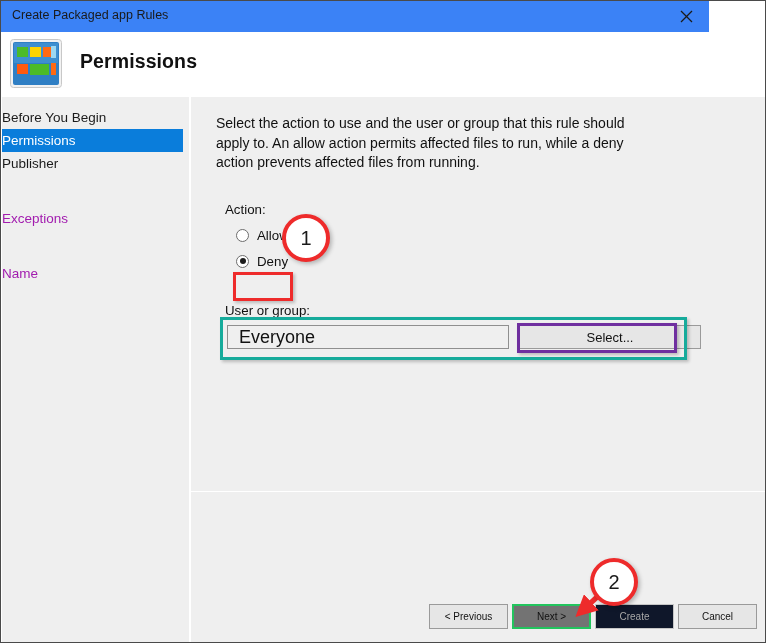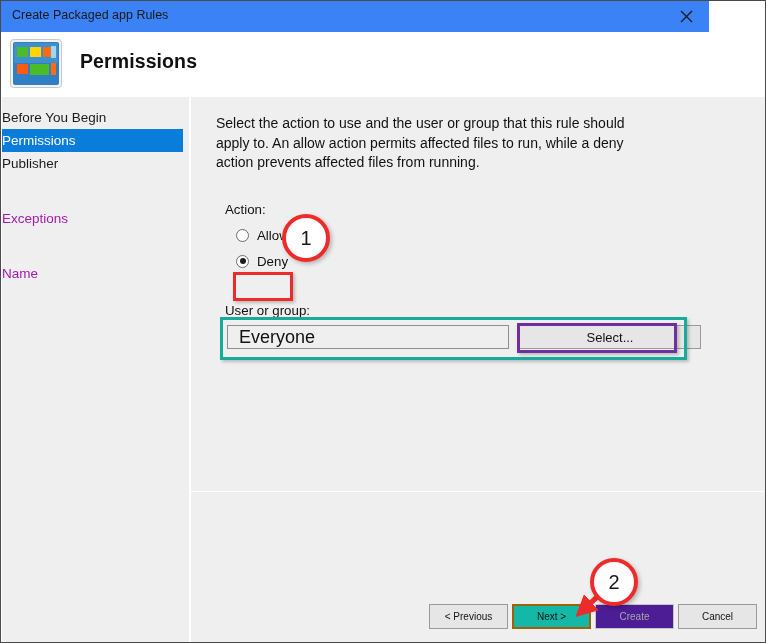--- a/index.html
+++ b/index.html
@@ -254,27 +254,27 @@
     background: #e6e6e6;
     font-family: "Liberation Sans", sans-serif;
     font-size: 10px;
     color: #111111;
     cursor: default;
     padding: 0;
   }
   #btn-previous { left: 238px; }
   #btn-next {
     left: 321px;
-    border: 2px solid #a16207;
-    background: #14b8a6;
+    border: 2px solid #22c55e;
+    background: #737373;
   }
   #btn-create {
     left: 404px;
     color: #a7a7a7;
-    background: #4c1d95;
+    background: #0f172a;
     border: 1px solid #c6c6c6;
   }
   #btn-cancel { left: 487px; }
 
   
   #annotations {
     position: absolute;
     left: 0;
     top: 0;
     width: 766px;

